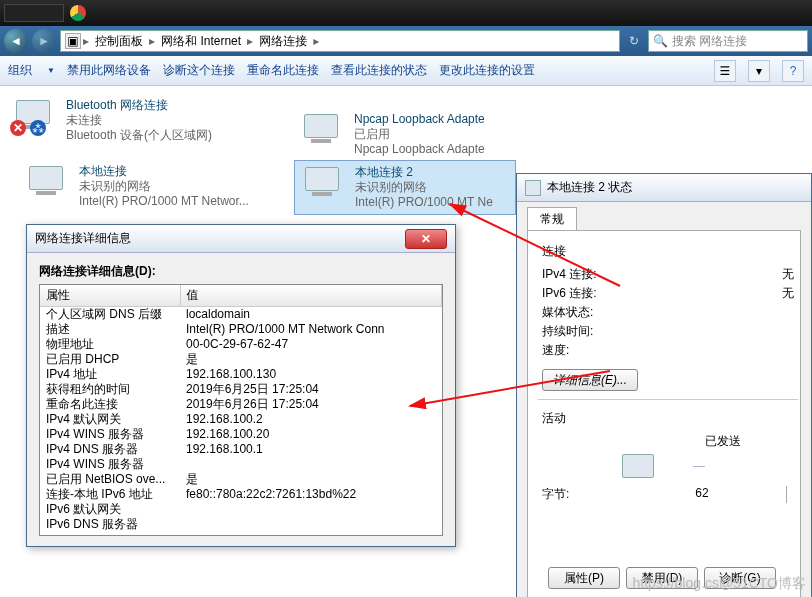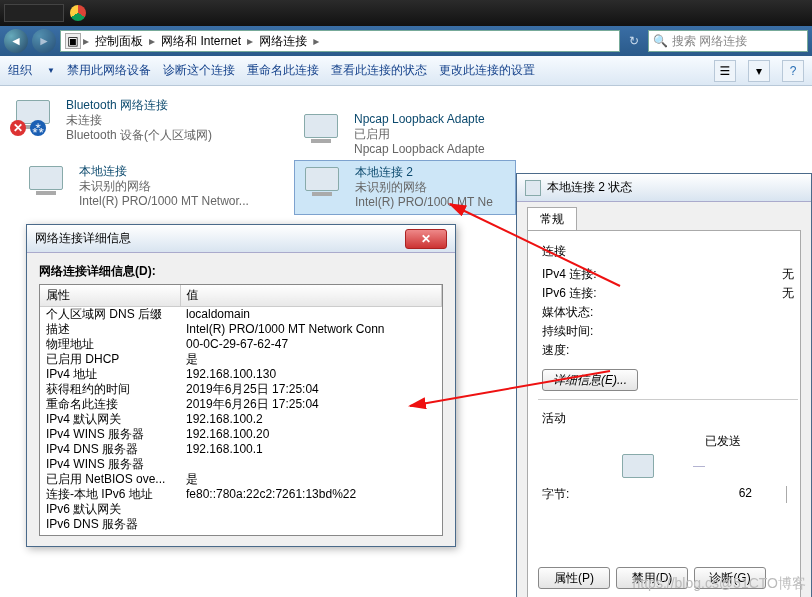--- a/index.html
+++ b/index.html
@@ -291,24 +291,24 @@
         <div class="kv">
             <span class="k"></span>
             <span class="v" style="text-align:center;">已发送</span>
           </div>
         <div class="activity-icons">
           <div class="mon2"></div>
           <span class="dash">—</span>
         </div>
         <div class="kv">
           <span class="k">字节:</span>
-          <span class="v" style="text-align:right;padding-right:34px;">62</span>
+          <span class="v" style="text-align:center;padding-right:34px;">62</span>
           <span style="width:8px;border-left:1px solid #aaa;"></span>
         </div>
-        <div style="position:absolute;bottom:12px;left:10px;display:flex;gap:6px;">
+        <div style="position:absolute;bottom:12px;left:20px;display:flex;gap:6px;">
           <span class="win-btn">属性(P)</span>
           <span class="win-btn">禁用(D)</span>
           <span class="win-btn">诊断(G)</span>
         </div>
       </div>
     </div>
   </div>
 
   <svg class="arrow" style="top:110px;left:440px;width:190px;height:100px;">
     <defs>

